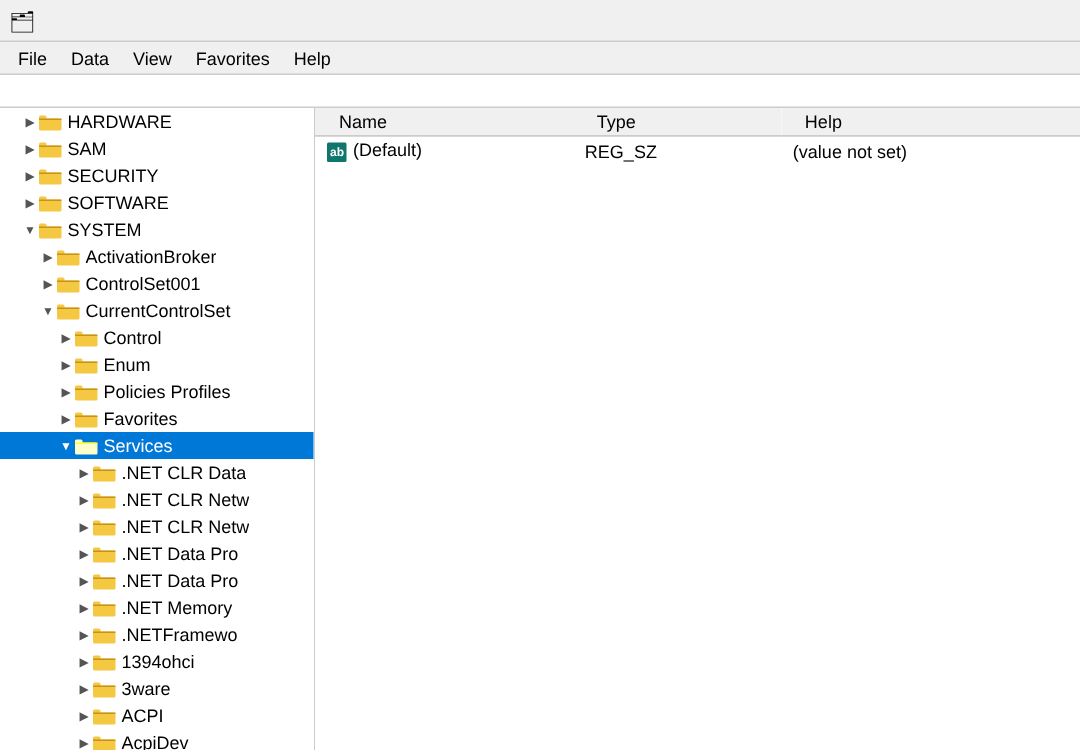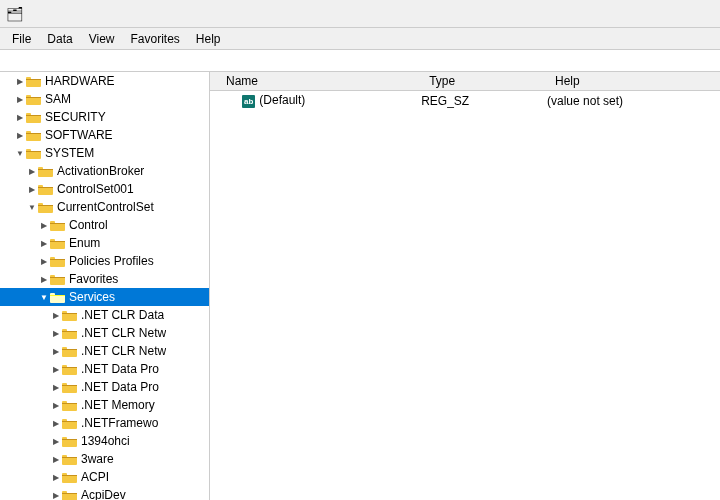--- a/index.html
+++ b/index.html
@@ -152,21 +152,20 @@
     .ab-icon {
       display: inline-block;
       background: #0f766e;
       color: #fff;
       font-size: 8px;
       font-weight: bold;
       padding: 0 2px;
       margin-right: 4px;
       border-radius: 1px;
       line-height: 13px;
-      margin-left: 24px;
     }
 
     
     ::-webkit-scrollbar { width: 12px; }
     ::-webkit-scrollbar-track { background: #f0f0f0; }
     ::-webkit-scrollbar-thumb { background: #c0c0c0; border: 2px solid #f0f0f0; }
   </style>
 </head>
 <body>
 

